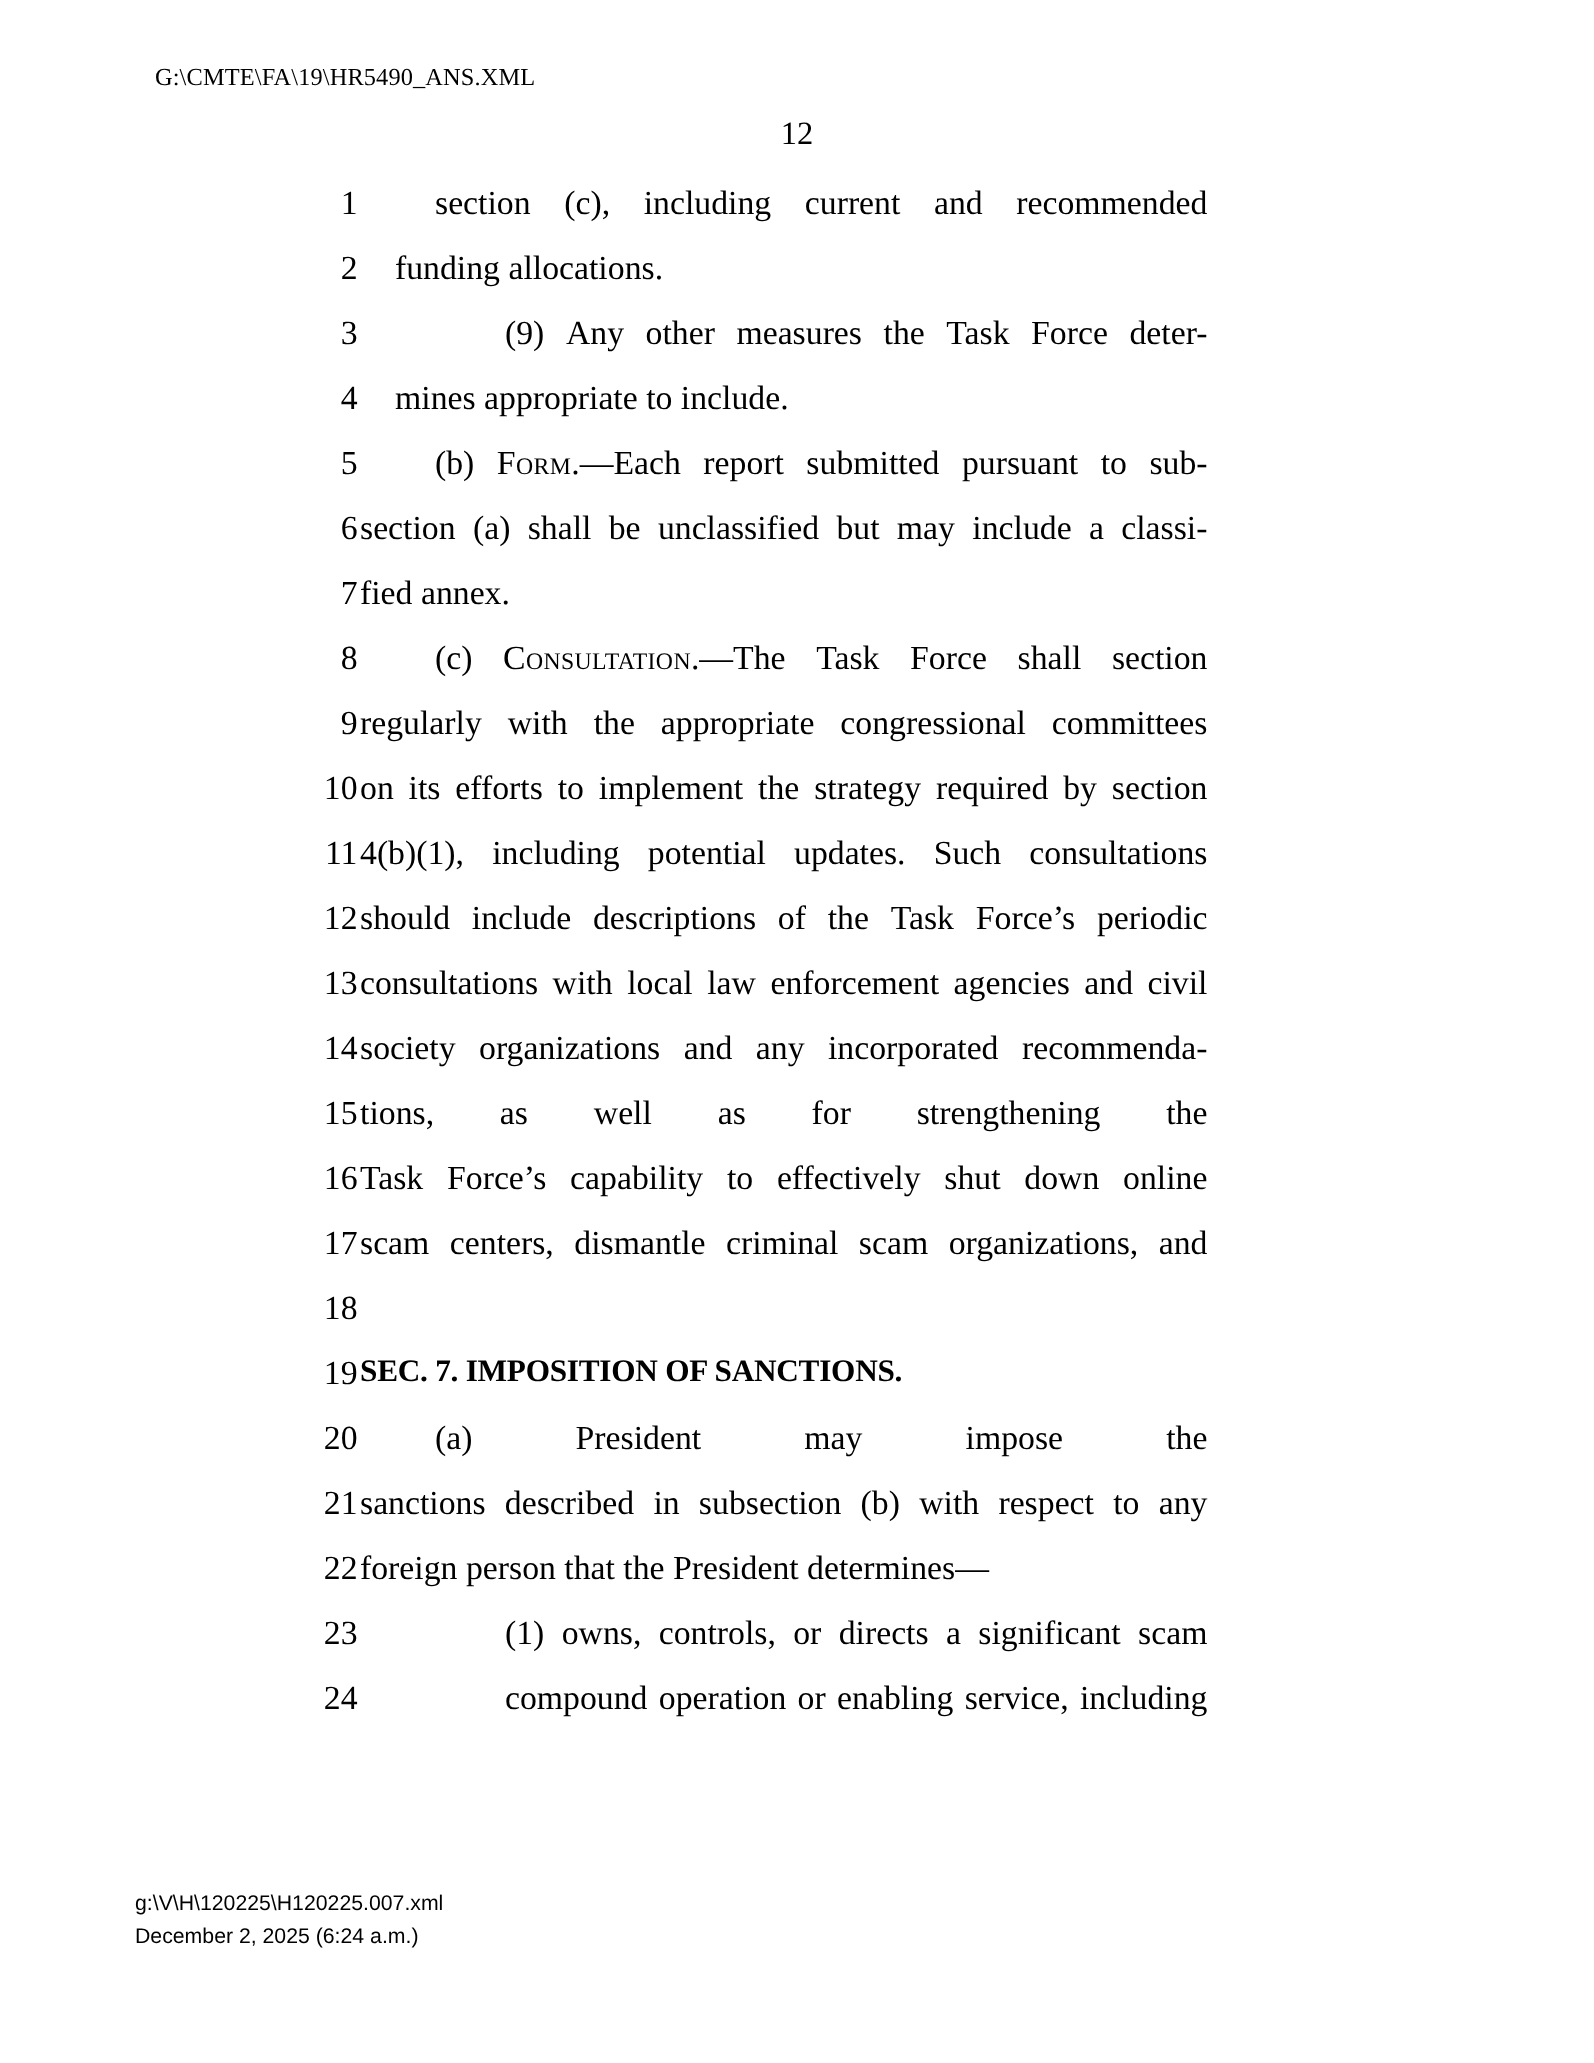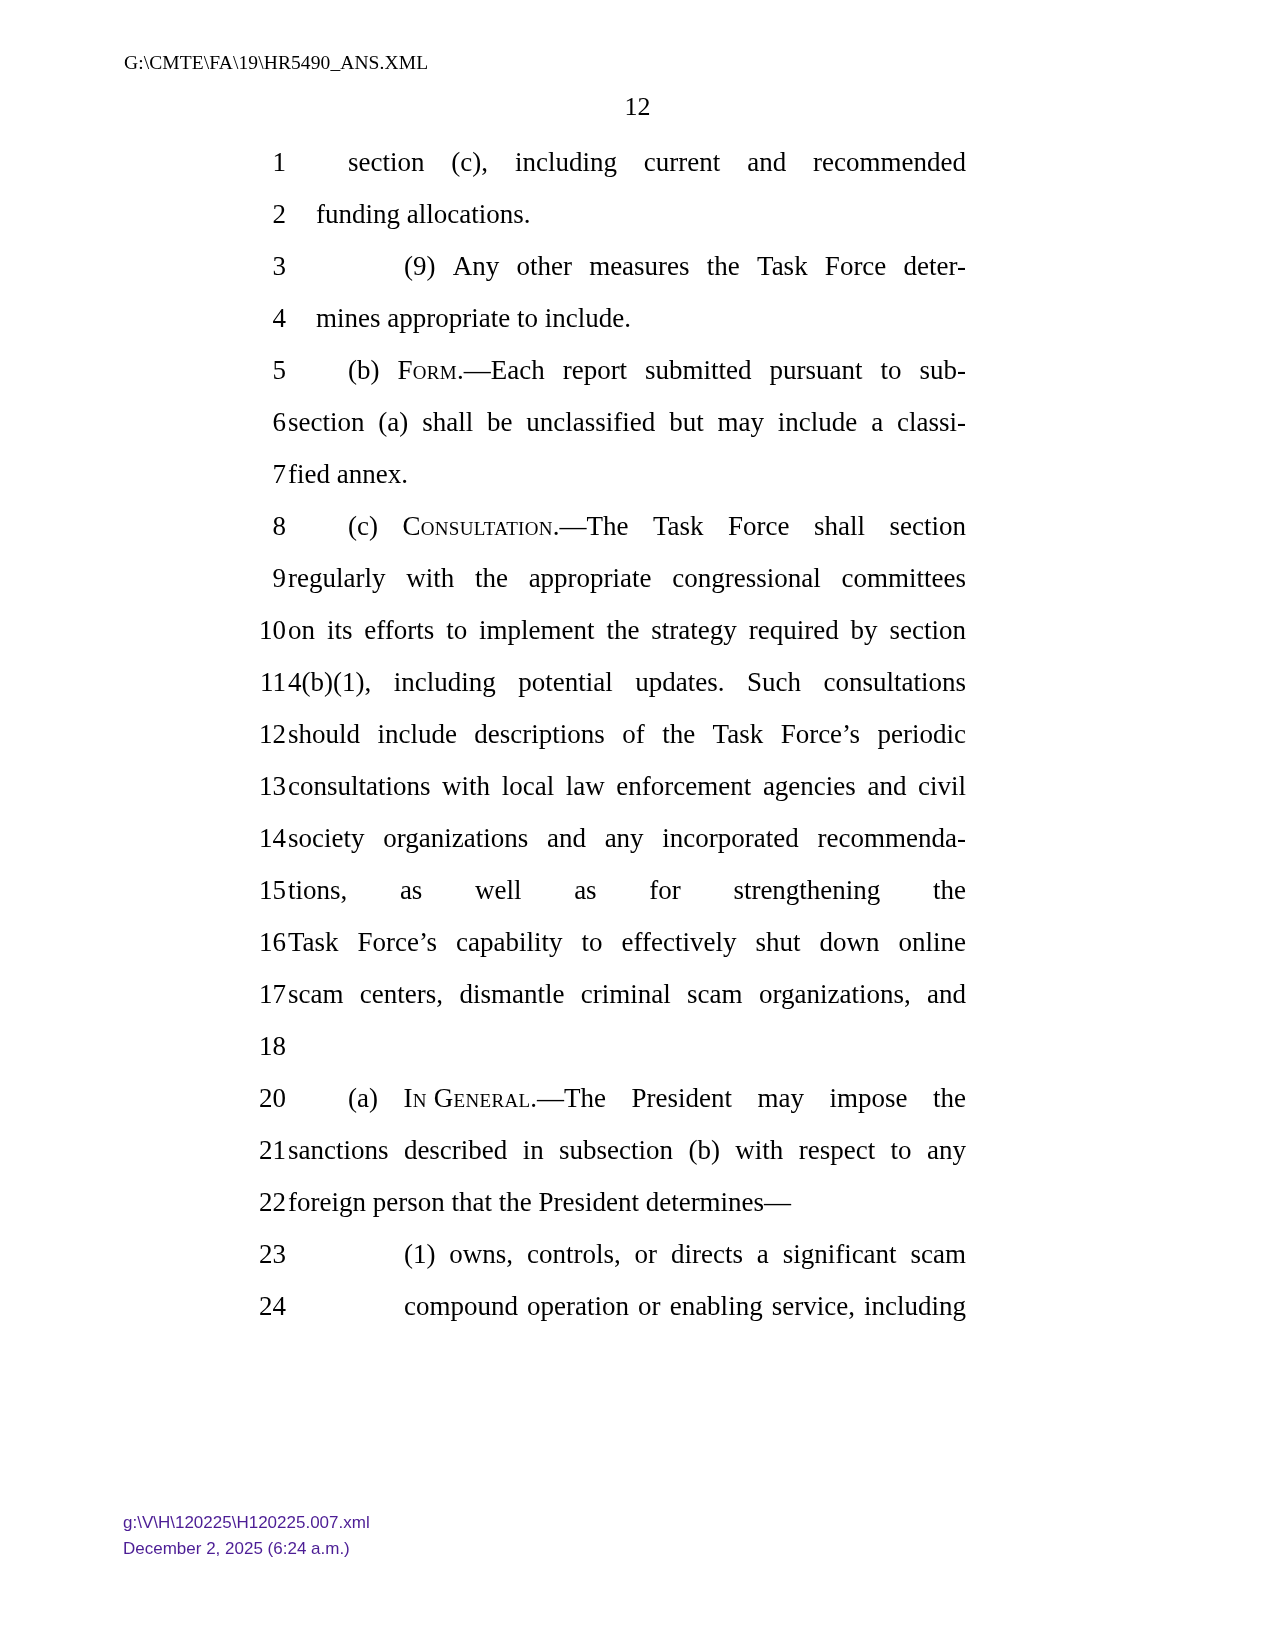--- a/index.html
+++ b/index.html
@@ -94,26 +94,26 @@
   .sec-heading {
     font-weight: bold;
     font-size: 25px;
     letter-spacing: -0.2px;
     font-family: "Liberation Serif", "DejaVu Serif", serif;
   }
 
   
   .doc-footer {
     position: absolute;
-    left: 123px;
+    left: 108px;
     top: 1510px;
     font-family: "Liberation Sans", "DejaVu Sans", sans-serif;
     font-size: 17px;
     line-height: 26px;
-    color: #4c1d95;
+    color: #000000;
   }
   .doc-footer div { white-space: nowrap; }
 </style>
 </head>
 <body>
 
 <div class="page">
 
   <div class="doc-header">G:\CMTE\FA\19\HR5490_ANS.XML</div>
 
@@ -336,25 +336,30 @@
             <span class="seg">scam</span>
             <span class="seg">organizations,</span>
             <span class="seg">and</span>
           </div>
         </div>
       </div>
       <div class="line">
         <div class="line-num">18</div>
       </div>
       <div class="line">
+        <div class="line-num">19</div>
+        <div class="line-text">
+          <div class="noj sec-heading">SEC. 7. IMPOSITION OF SANCTIONS.</div>
+        </div>
+      </div>
+      <div class="line">
         <div class="line-num">20</div>
         <div class="line-text">
           <div class="just ind1">
             <span class="seg">(a)</span>
-            <span class="seg"><span class="smallcaps">In General</span>.—The</span>
             <span class="seg">President</span>
             <span class="seg">may</span>
             <span class="seg">impose</span>
             <span class="seg">the</span>
           </div>
         </div>
       </div>
       <div class="line">
         <div class="line-num">21</div>
         <div class="line-text">

